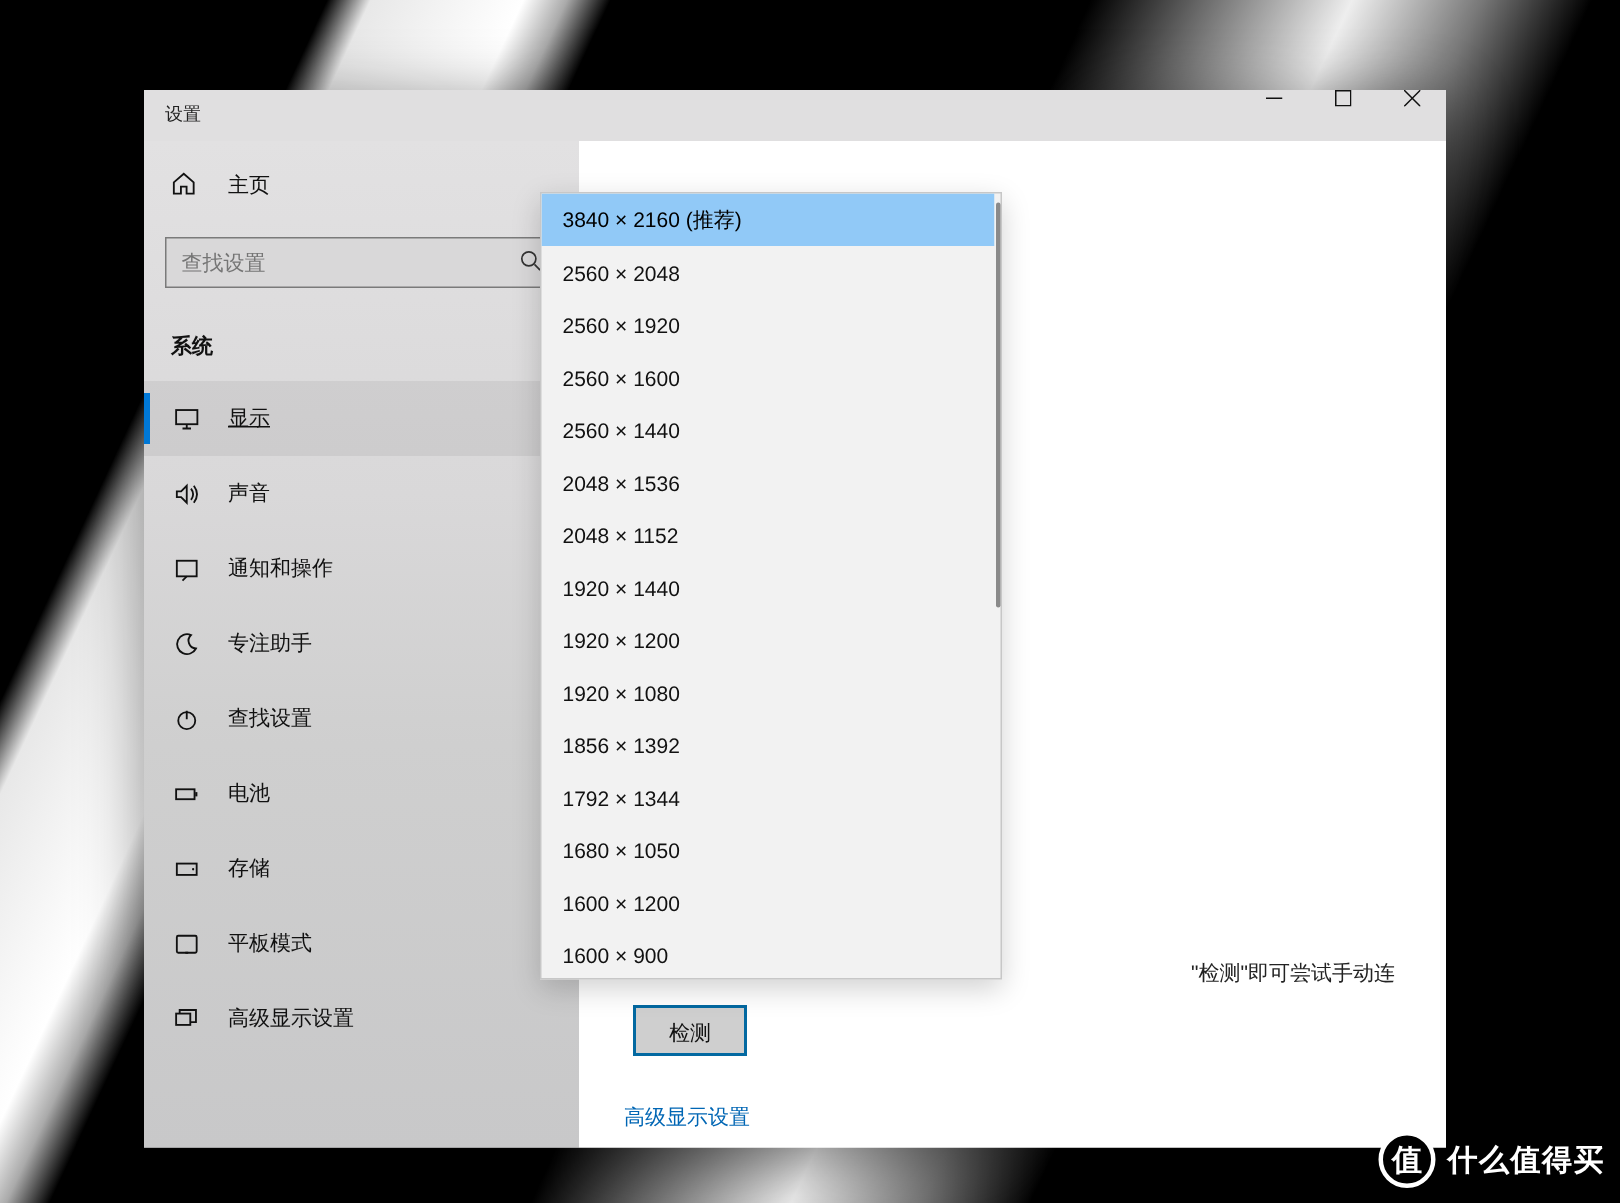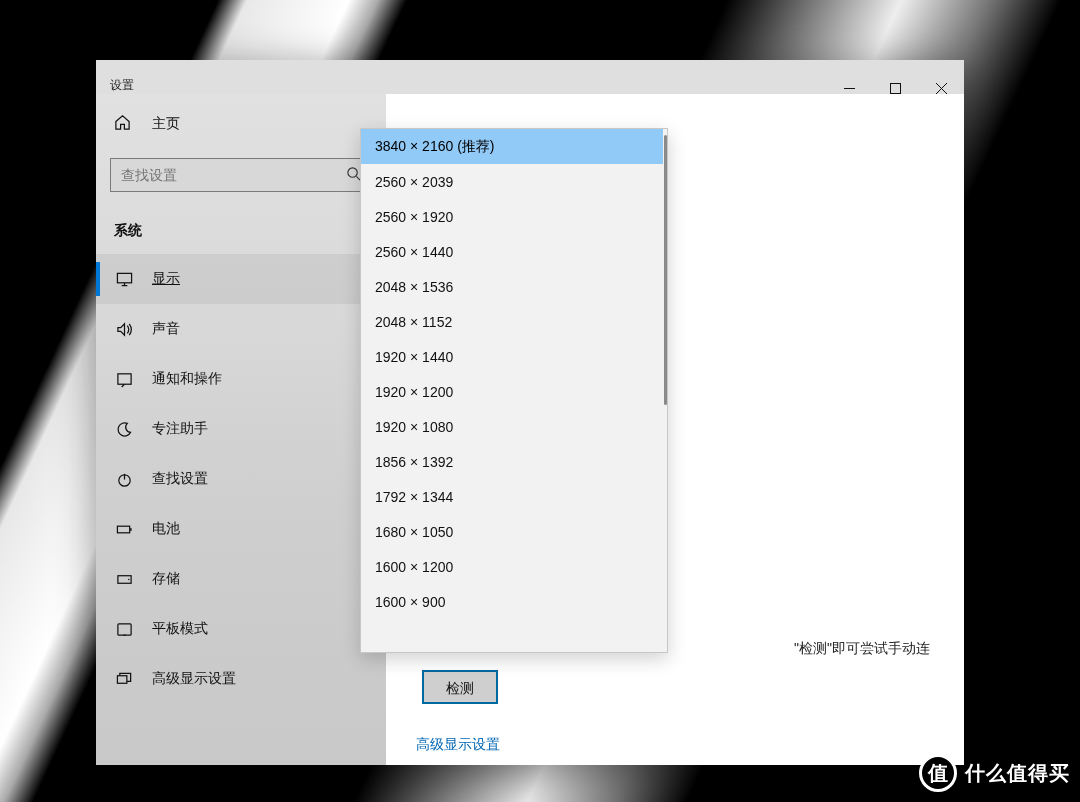--- a/index.html
+++ b/index.html
@@ -20,21 +20,21 @@
     left: 96px; top: 60px;
     width: 868px; height: 705px;
     background: #fff;
     box-shadow: 0 8px 40px rgba(0,0,0,0.45);
     display: flex;
     flex-direction: column;
   }
   .titlebar {
     height: 34px;
     display: flex;
-    align-items: flex-end;
+    align-items: flex-start;
     background: #e0dfe0;
   }
   .titlebar-title {
     flex: 0 0 auto;
     padding: 8px 14px 0 14px;
     font-size: 12px;
     color: #222;
   }
   .titlebar-spacer { flex: 1; }
   .titlebar-btn {
@@ -322,22 +322,23 @@
         </div>
         <div class="adv-link">高级显示设置</div>
       </div>
 
     </div>
   </div>
 
   <div class="dropdown">
     <div class="dropdown-items" id="dd-items">
         <div class="dd-item selected">3840 × 2160 (推荐)</div>
-        <div class="dd-item">2560 × 2039</div>
+        <div class="dd-item">2560 × 2048</div>
         <div class="dd-item">2560 × 1920</div>
+        <div class="dd-item">2560 × 1600</div>
         <div class="dd-item">2560 × 1440</div>
         <div class="dd-item">2048 × 1536</div>
         <div class="dd-item">2048 × 1152</div>
         <div class="dd-item">1920 × 1440</div>
         <div class="dd-item">1920 × 1200</div>
         <div class="dd-item">1920 × 1080</div>
         <div class="dd-item">1856 × 1392</div>
         <div class="dd-item">1792 × 1344</div>
         <div class="dd-item">1680 × 1050</div>
         <div class="dd-item">1600 × 1200</div>

